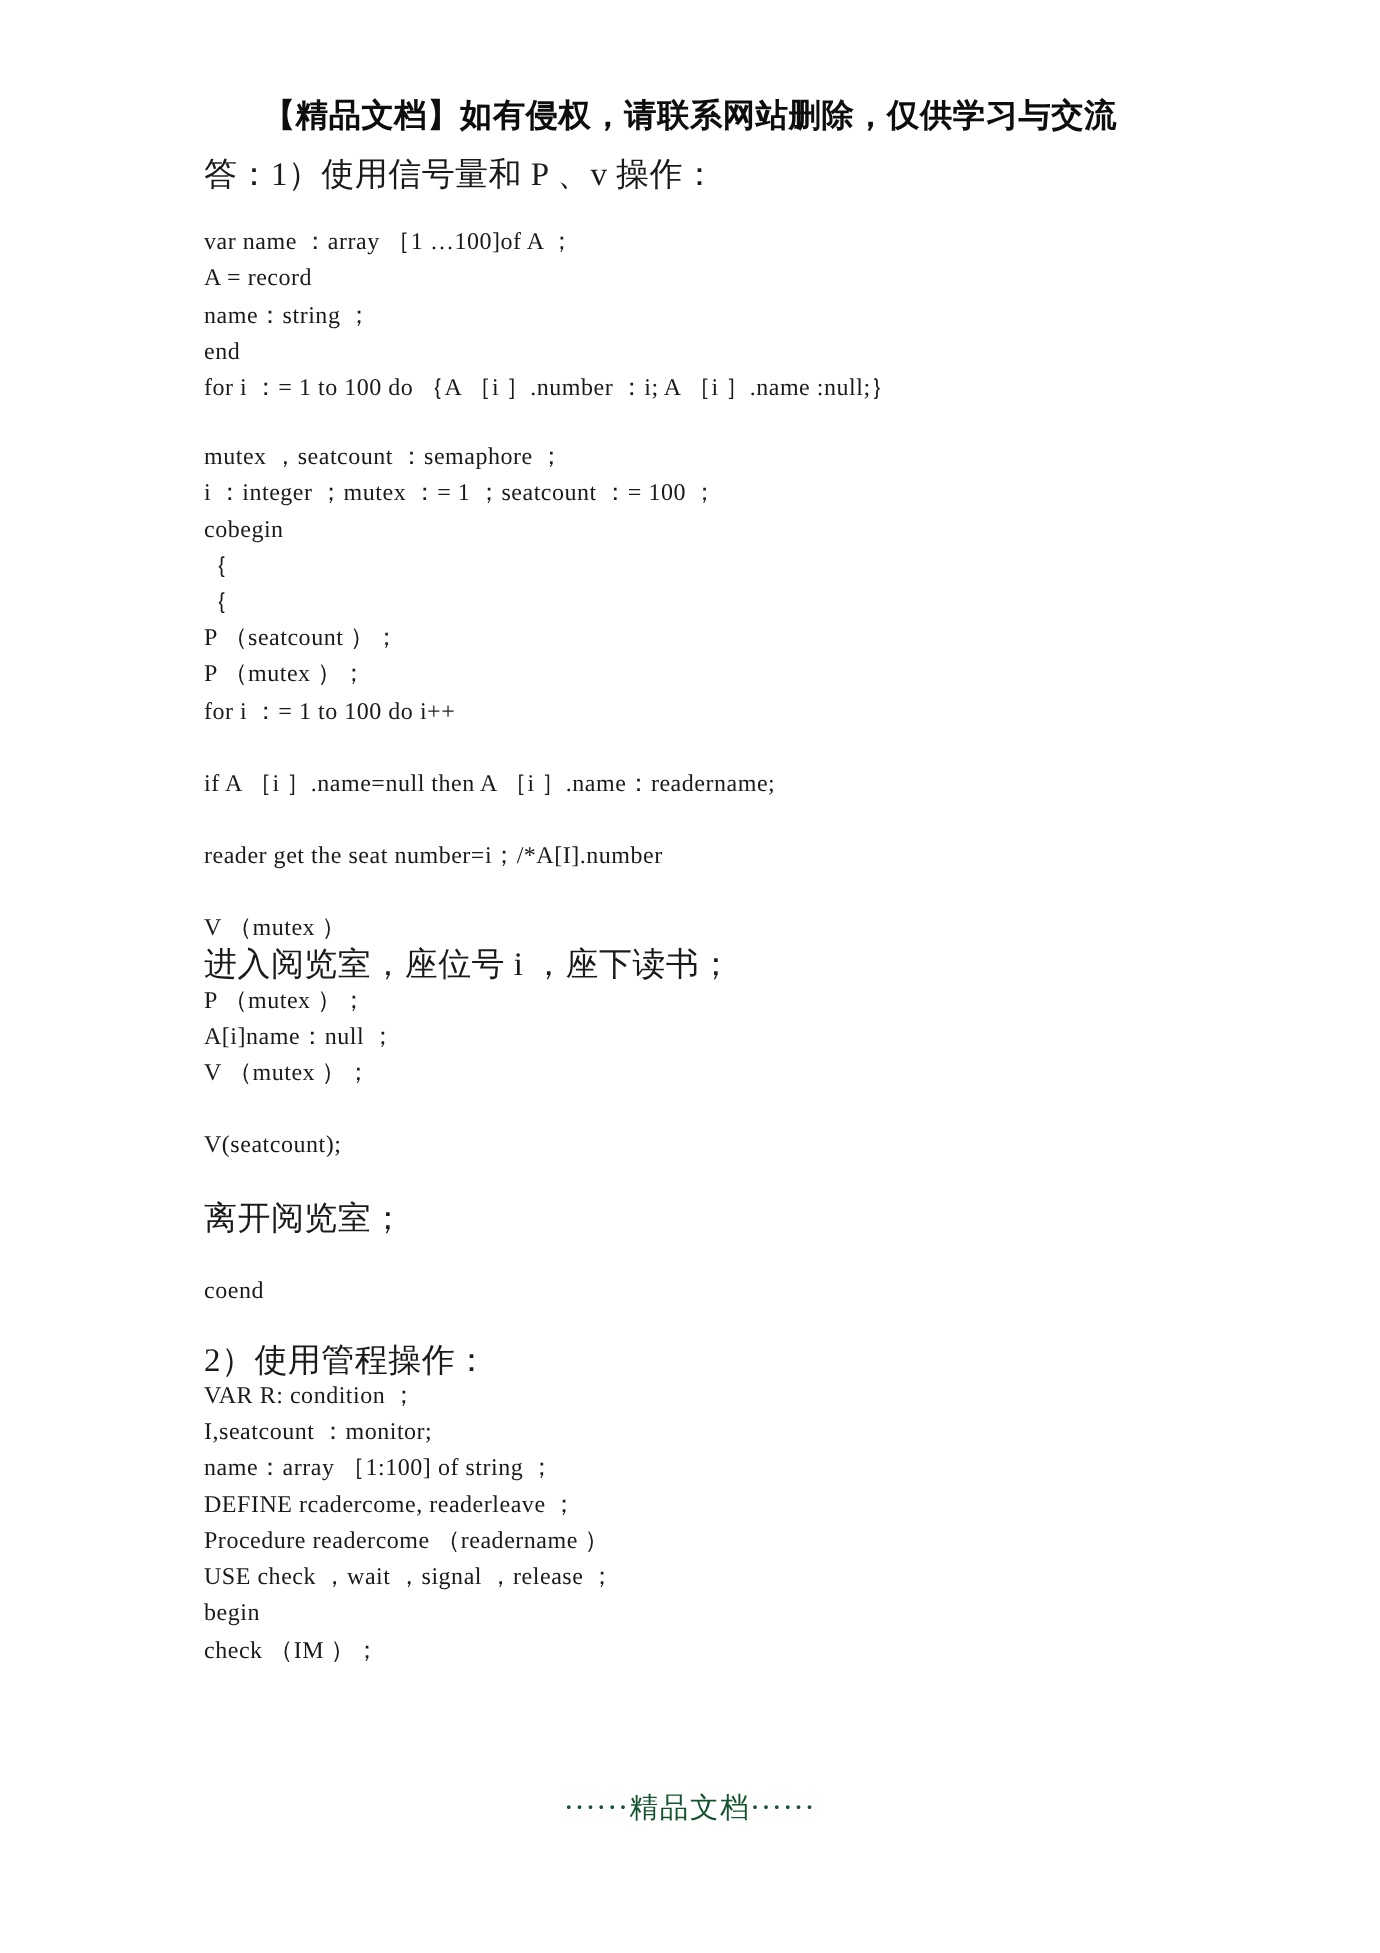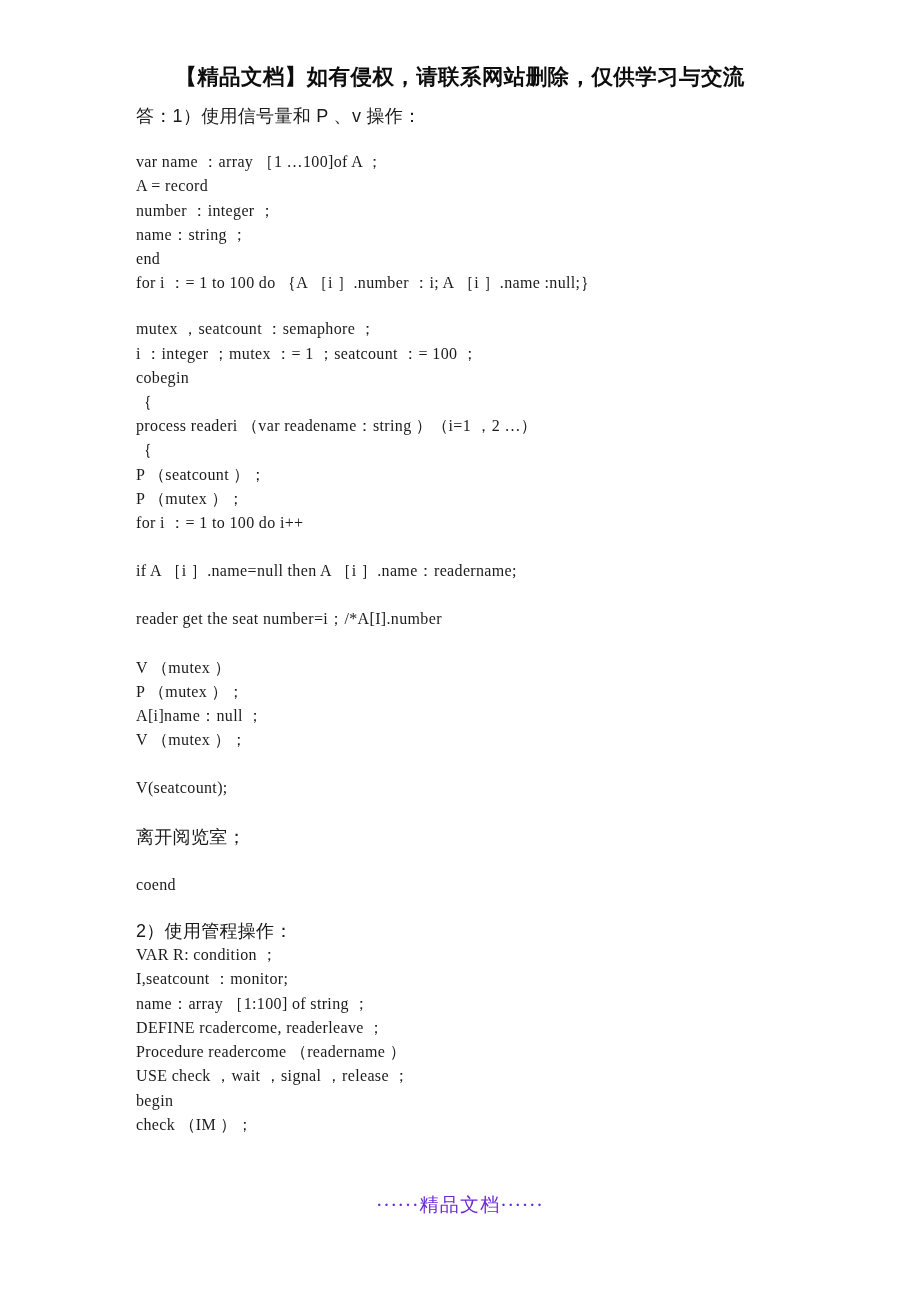--- a/index.html
+++ b/index.html
@@ -46,75 +46,73 @@
     font-family: "Liberation Serif", "DejaVu Serif", serif;
     font-size: 16px;
     line-height: 24.2px;
     color: #1a1a1a;
     white-space: pre;
     letter-spacing: 0.1px;
     min-height: 24.2px;
   }
   
   .line.cjk {
-    font-family: Liberation Sans, sans-serif;
-    font-size: 18px;
+    font-family: Liberation Serif, serif;
+    font-size: 22px;
     letter-spacing: 0.3px;
   }
   
   .line.code {
     font-family: "Liberation Serif", "DejaVu Serif", serif;
     letter-spacing: 0.35px;
   }
   .gap-md { height: 22px; }
   .gap-lg { height: 24px; }
   
   .doc-footer {
     position: absolute;
     top: 1192px;
     left: 0;
     width: 920px;
     text-align: center;
     font-family: "DejaVu Serif", "Liberation Serif", serif;
     font-size: 19px;
     letter-spacing: 1.2px;
-    color: #6d28d9;
+    color: #14532d;
     white-space: nowrap;
   }
 </style>
 </head>
 <body>
 
 <div class="page">
 
   <div class="doc-header">【精品文档】如有侵权，请联系网站删除，仅供学习与交流</div>
 
   <div class="body-block">
 
     <div class="line cjk">答：1）使用信号量和 P 、v 操作：</div>
 
     <div class="gap-md"></div>
 
     <div>
       <div class="line code">var name ：array ［1 …100]of A ；</div>
       <div class="line code">A = record</div>
-      <div class="line code">number ：integer ；</div>
       <div class="line code">name：string ；</div>
       <div class="line code">end</div>
       <div class="line code">for i ：= 1 to 100 do ｛A ［i ］.number ：i; A ［i ］.name :null;｝</div>
     </div>
 
     <div class="gap-md"></div>
 
     <div>
       <div class="line code">mutex ，seatcount ：semaphore ；</div>
       <div class="line code">i ：integer ；mutex ：= 1 ；seatcount ：= 100 ；</div>
       <div class="line code">cobegin</div>
       <div class="line code">｛</div>
-      <div class="line code">process readeri （var readename：string ）（i=1 ，2 …）</div>
       <div class="line code">｛</div>
       <div class="line code">P （seatcount ）；</div>
       <div class="line code">P （mutex ）；</div>
       <div class="line code">for i ：= 1 to 100 do i++</div>
     </div>
 
     <div class="gap-lg"></div>
 
     <div>
       <div class="line code">if A ［i ］.name=null then A ［i ］.name：readername;</div>
@@ -123,20 +121,21 @@
     <div class="gap-lg"></div>
 
     <div>
       <div class="line code">reader get the seat number=i；/*A[I].number</div>
     </div>
 
     <div class="gap-lg"></div>
 
     <div>
       <div class="line code">V （mutex ）</div>
+      <div class="line cjk">进入阅览室，座位号 i ，座下读书；</div>
       <div class="line code">P （mutex ）；</div>
       <div class="line code">A[i]name：null ；</div>
       <div class="line code">V （mutex ）；</div>
     </div>
 
     <div class="gap-lg"></div>
 
     <div>
       <div class="line code">V(seatcount);</div>
     </div>

